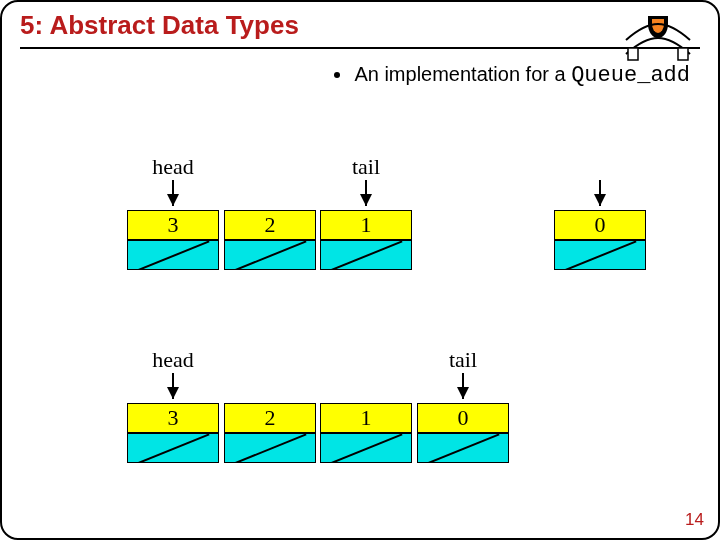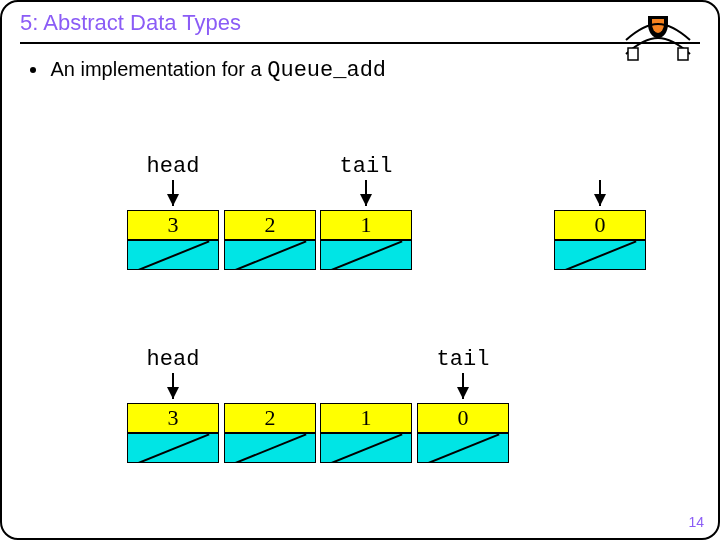--- a/index.html
+++ b/index.html
@@ -5,50 +5,50 @@
   body { margin:0; font-family:Arial, Helvetica, sans-serif; background:#fff; }
   .slide {
     width:720px; height:540px; box-sizing:border-box;
     border:2px solid #000; border-radius:18px;
     position:relative; overflow:hidden;
   }
   .title-area {
     padding:8px 18px 0 18px;
   }
   .title {
-    font-size:22px; font-weight:normal; color:#8b5cf6;
+    font-size:26px; font-weight:bold; color:#b91c1c;
   }
   .title-rule {
     border:none; border-top:2px solid #000; margin:6px 0 0 0;
   }
   .logo { position:absolute; right:24px; top:8px; }
-  .body { padding:14px 28px 0 28px; }
+  .body { padding:14px 28px 0 28px;text-align:right; }
   .bullet { font-size:20px; color:#000; }
   .bullet .dot { display:inline-block; width:6px; height:6px; background:#000; border-radius:50%; vertical-align:middle; margin-right:10px; margin-top:-2px;}
   .mono { font-family:"Courier New", monospace; font-size:22px; }
   .diagram { position:absolute; left:0; top:0; }
   .cell {
     width:92px; height:30px; border:1.5px solid #000;
     display:flex; align-items:center; justify-content:center;
     font-family:"Times New Roman", serif; font-size:22px;
     box-sizing:border-box;
   }
   .yellow { background:#ffff00; }
   .cyan   { background:#00e5e5; position:relative; overflow:hidden;}
   .cyan .strike {
     position:absolute; left:6px; right:6px; top:50%;
     height:0; border-top:2px solid #000;
     transform:rotate(-22deg);
   }
   .lbl {
-    font-family:Liberation Mono, monospace; font-size:22px;
+    font-family:Liberation Serif, serif; font-size:22px;
     position:absolute; text-align:center; width:92px;
   }
   .slide-num {
-    position:absolute; right:14px; bottom:8px; font-size:14px; color:#8b5cf6;
+    position:absolute; right:14px; bottom:8px; font-size:17px; color:#b91c1c;
   }
 </style>
 </head>
 <body>
 
 <div class="slide">
   <div class="logo">
     <svg width="72" height="52" viewBox="0 0 72 52">
       <path d="M26 6 h20 v8 a10 14 0 0 1 -10 14 a10 14 0 0 1 -10 -14 z" fill="#000"></path>
       <path d="M30 9 h12 v5 a6 9 0 0 1 -6 9 a6 9 0 0 1 -6 -9 z" fill="#f58220"></path>

